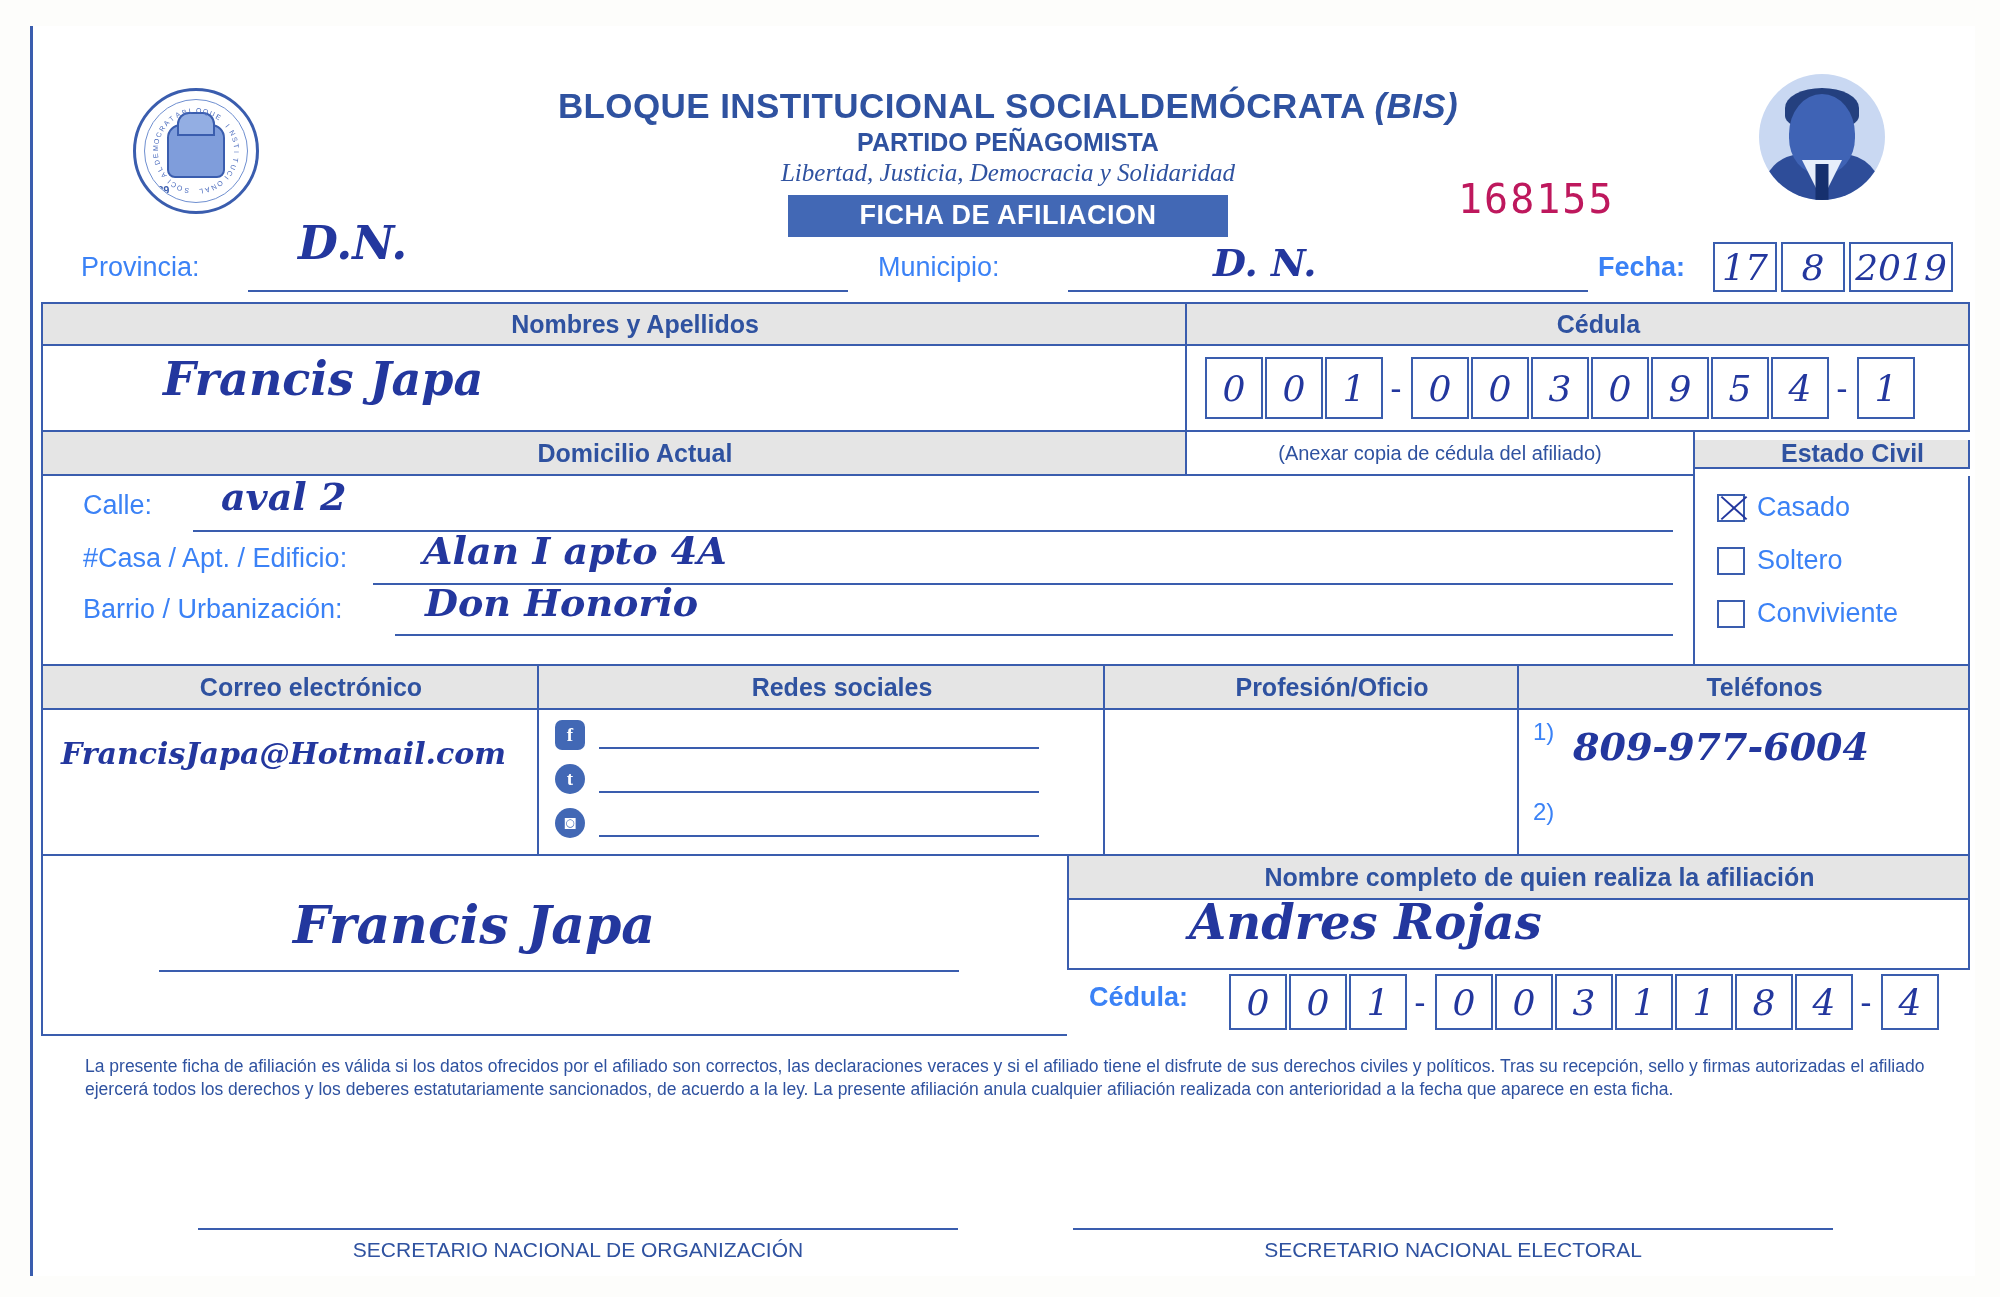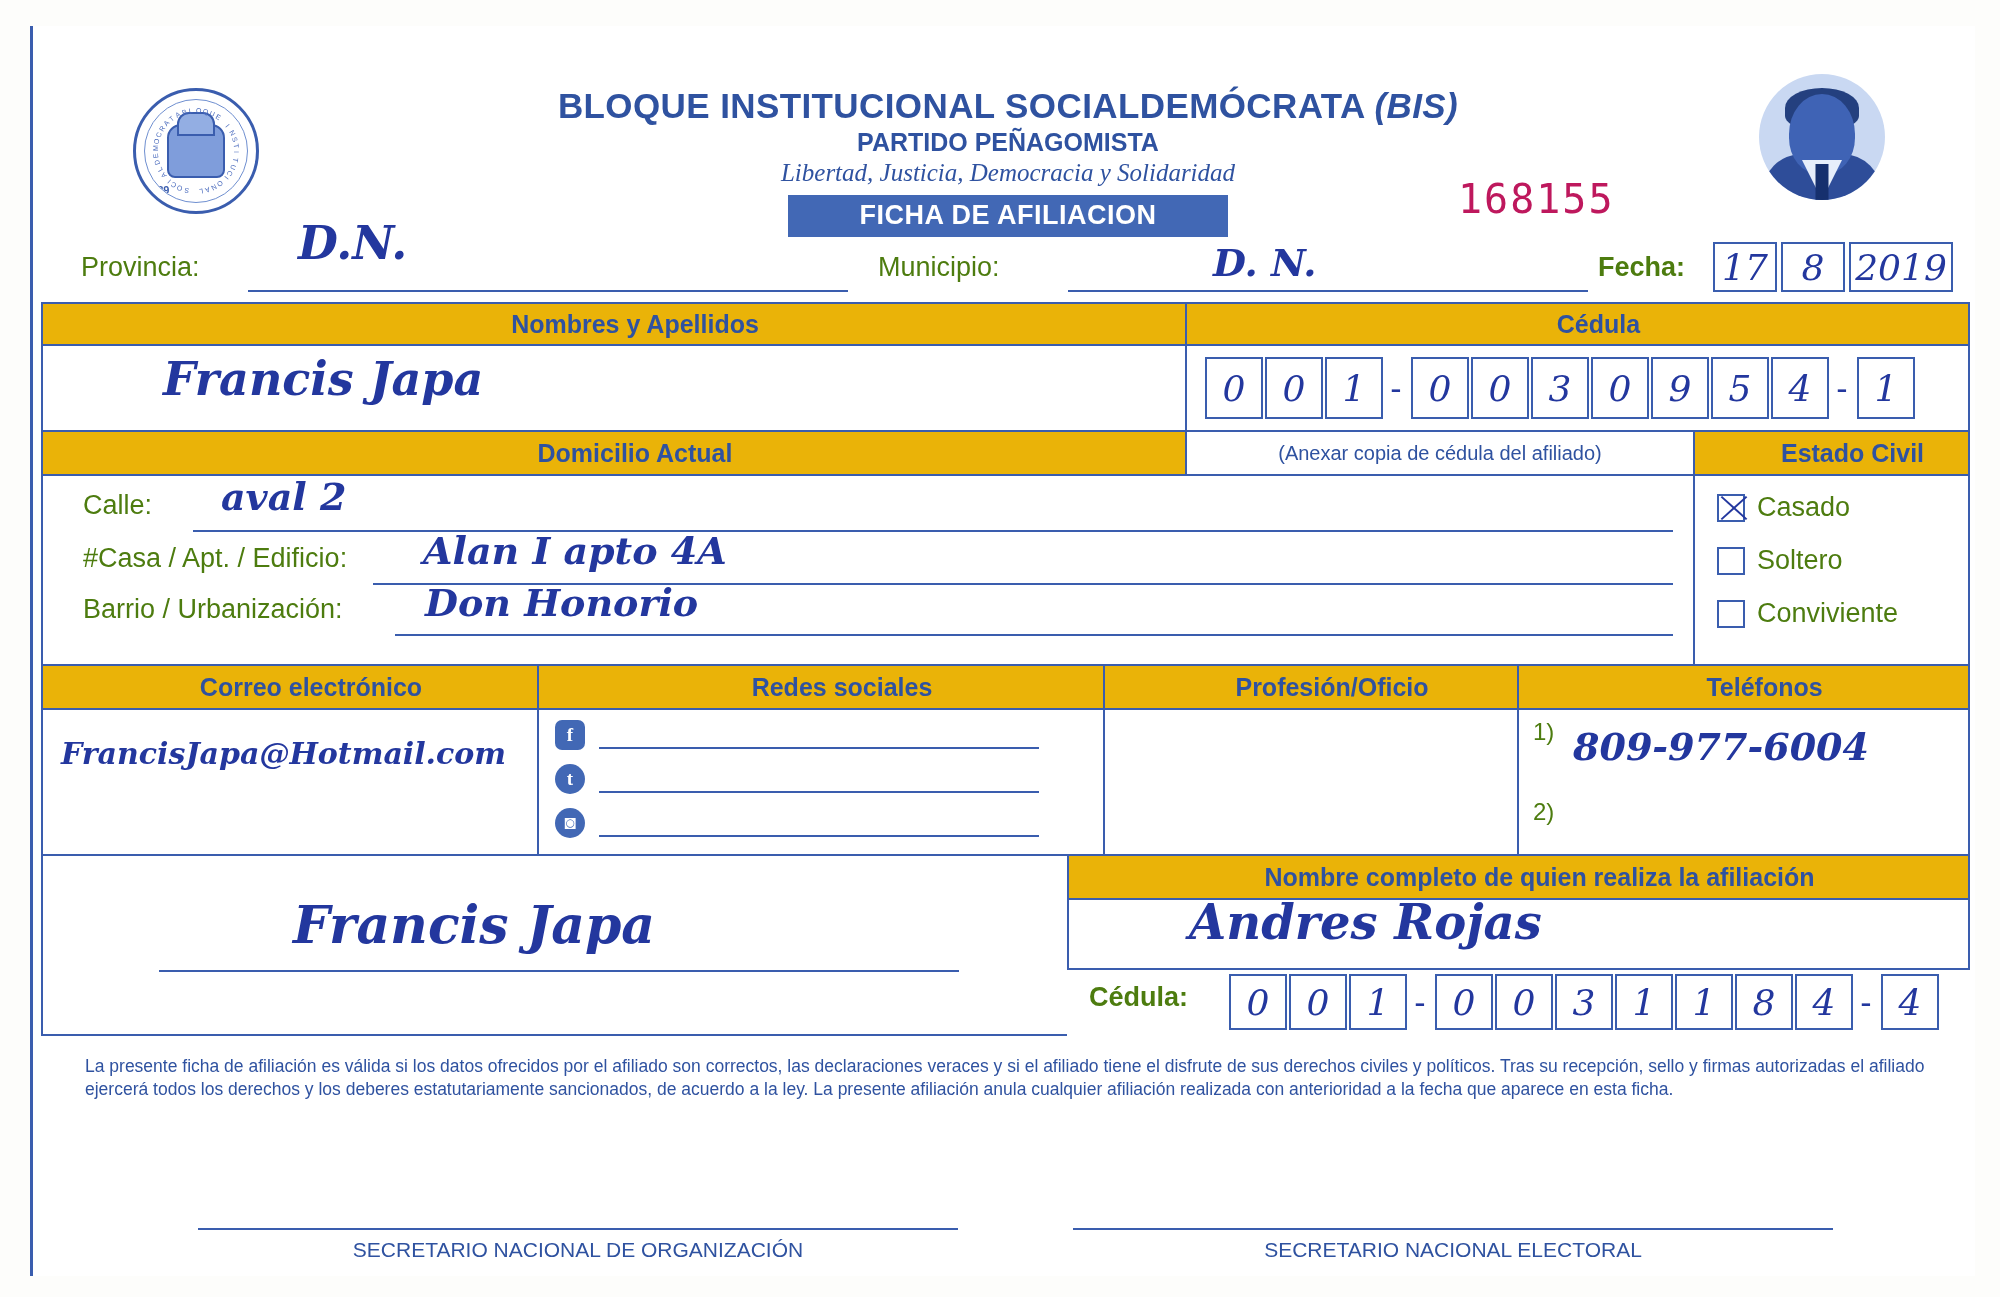--- a/index.html
+++ b/index.html
@@ -166,30 +166,30 @@
   }
   .portrait .tie {
     position: absolute; left: 50%; bottom: 0;
     transform: translateX(-50%);
     width: 13px; height: 36px;
     background: #16306e;
   }
   
   .row { position: absolute; }
   .bandlabel {
-    background: #eab308;
+    background: #e5e5e5;
     color: #2f52a0;
     font-weight: bold;
     text-align: center;
     font-size: 25px;
     display: flex; align-items: center; justify-content: center; padding-left: 42px;
   }
   .lbl {
     font-size: 27px;
-    color: #4d7c0f;
+    color: #3b82f6;
   }
   .small-note {
     font-size: 20px;
     color: #2f52a0;
   }
   .underline { border-bottom: 2px solid #3a5dae; }
   
   .hw {
     font-family: "DejaVu Serif", serif;
     font-style: italic;
@@ -380,21 +380,21 @@
             <div class="cedbox" style="width: 58px; height: 62px; margin-left: 2px;">1</div>
           </div>
       </div>
     </div>
 
     <div class="row" style="left:0; top:406px; width:1945px; height:44px;">
       <div class="bandlabel" style="position:absolute; left:8px; top:0; width:1146px; height:44px; border:2px solid #3a5dae; border-top:0;">Domicilio Actual</div>
       <div style="position:absolute; left:1154px; top:0; width:508px; height:44px; border:2px solid #3a5dae; border-left:0; border-top:0; display:flex; align-items:center; justify-content:center;">
         <span class="small-note">(Anexar copia de cédula del afiliado)</span>
       </div>
-      <div class="bandlabel" style="position:absolute; left:1662px; top:0; width:275px; height:44px; border:2px solid #3a5dae; border-left:0; border-top:0;">Estado Civil</div>
+      <div class="bandlabel" style="position:absolute; left:1662px; top:8px; width:275px; height:29px; border:2px solid #3a5dae; border-left:0; border-top:0;">Estado Civil</div>
     </div>
 
     <div class="row" style="left:0; top:450px; width:1945px; height:190px;">
 
       <div style="position:absolute; left:8px; top:0; width:1654px; height:190px; border:2px solid #3a5dae; border-top:0;">
 
         <div class="lbl" style="position:absolute; left:40px; top:14px;">Calle:</div>
         <div class="underline" style="position:absolute; left:150px; top:54px; width:1480px;"></div>
         <div class="hw hw-md" style="position:absolute; left:178px; top:-2px;">aval 2</div>
 

